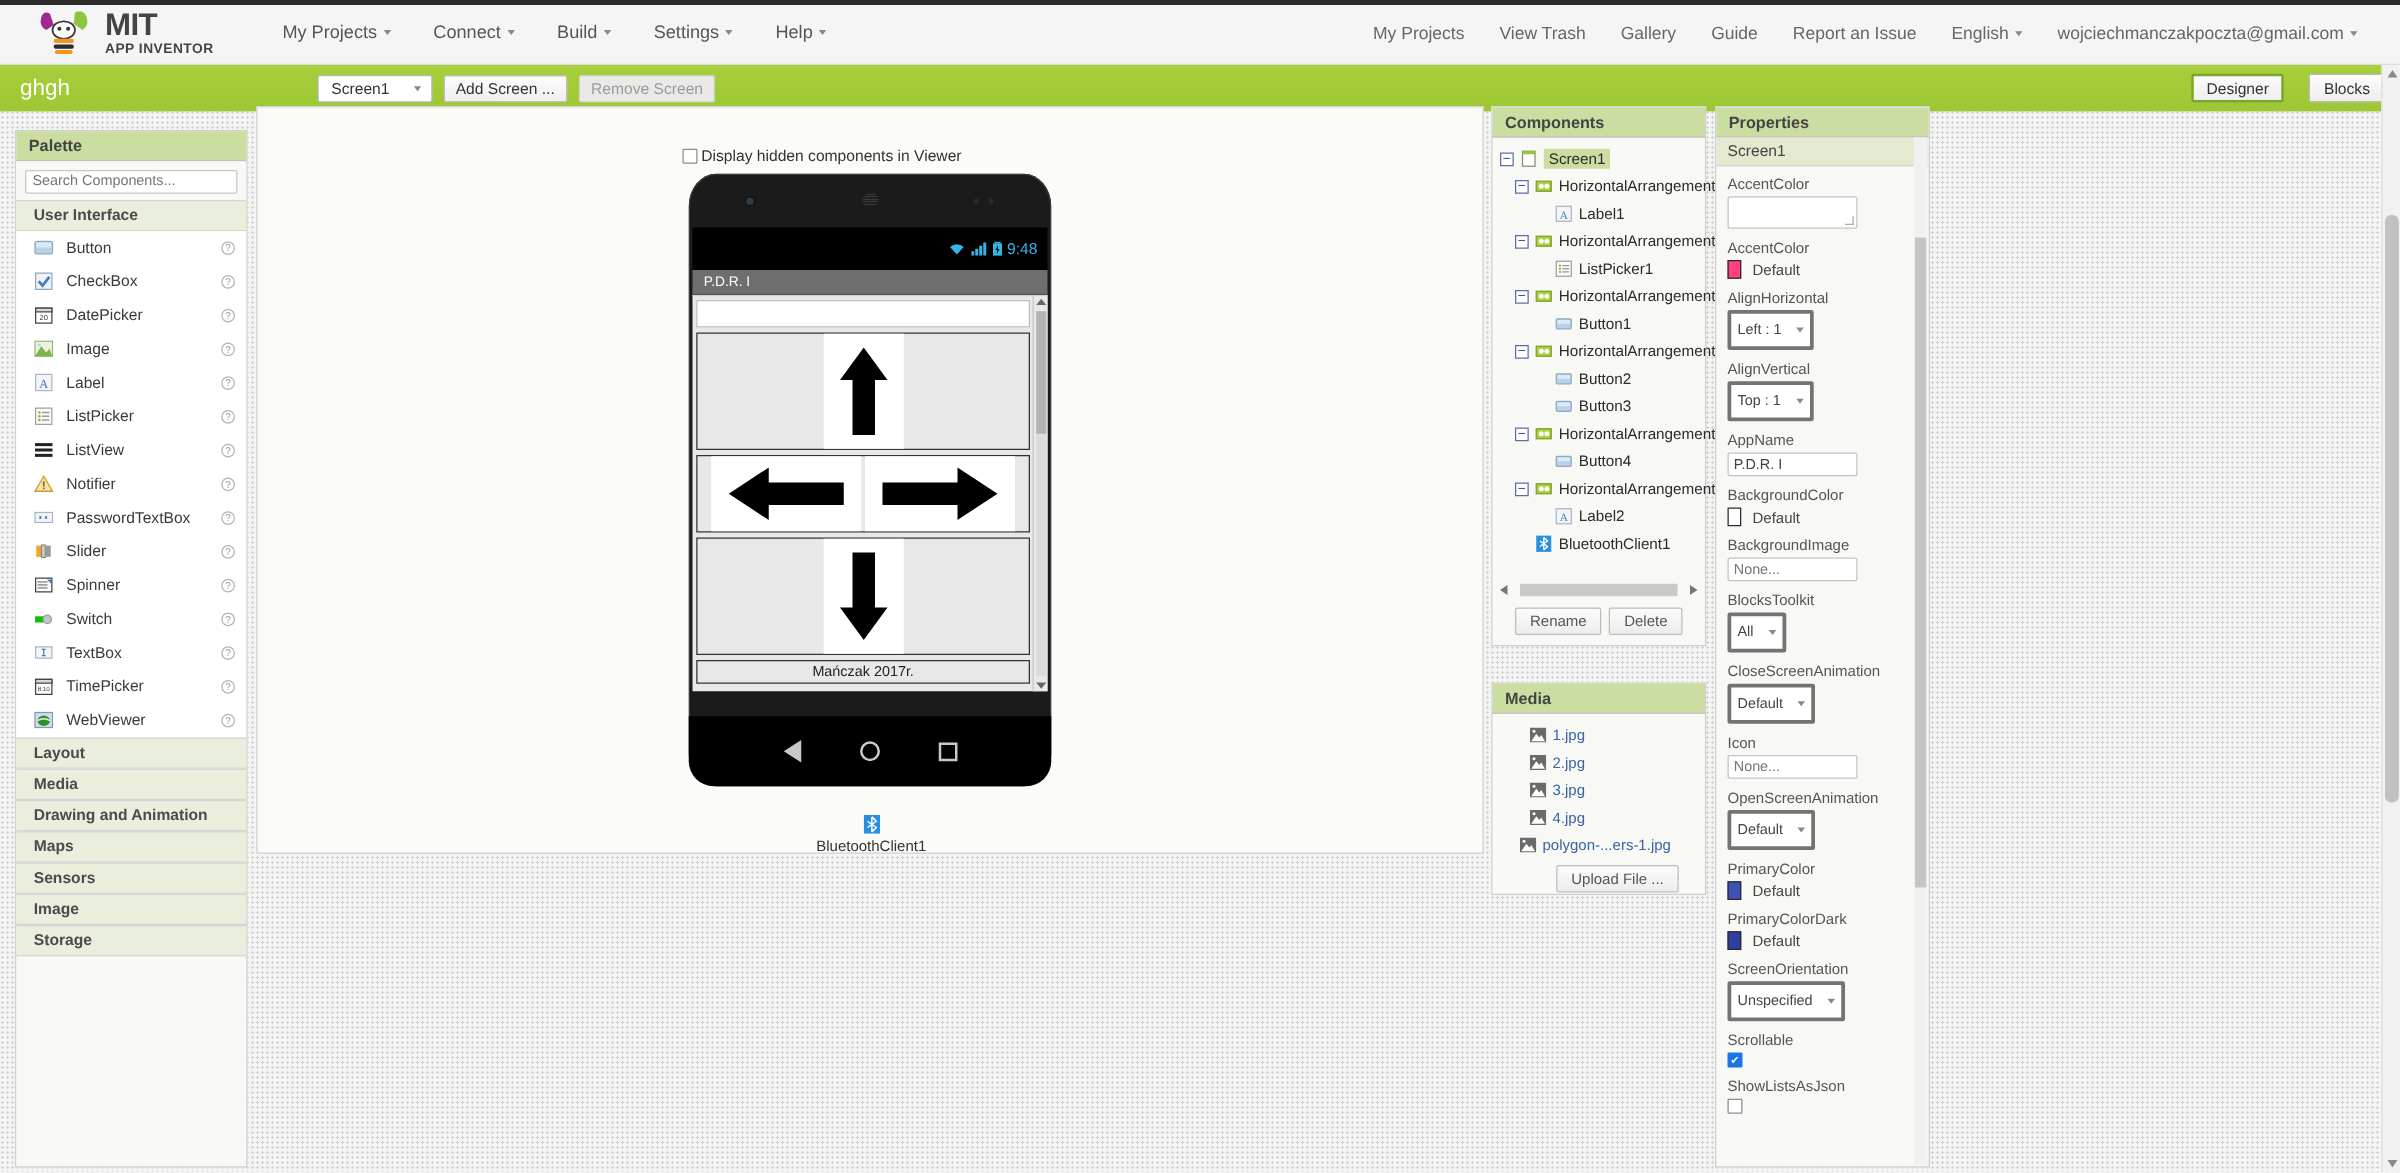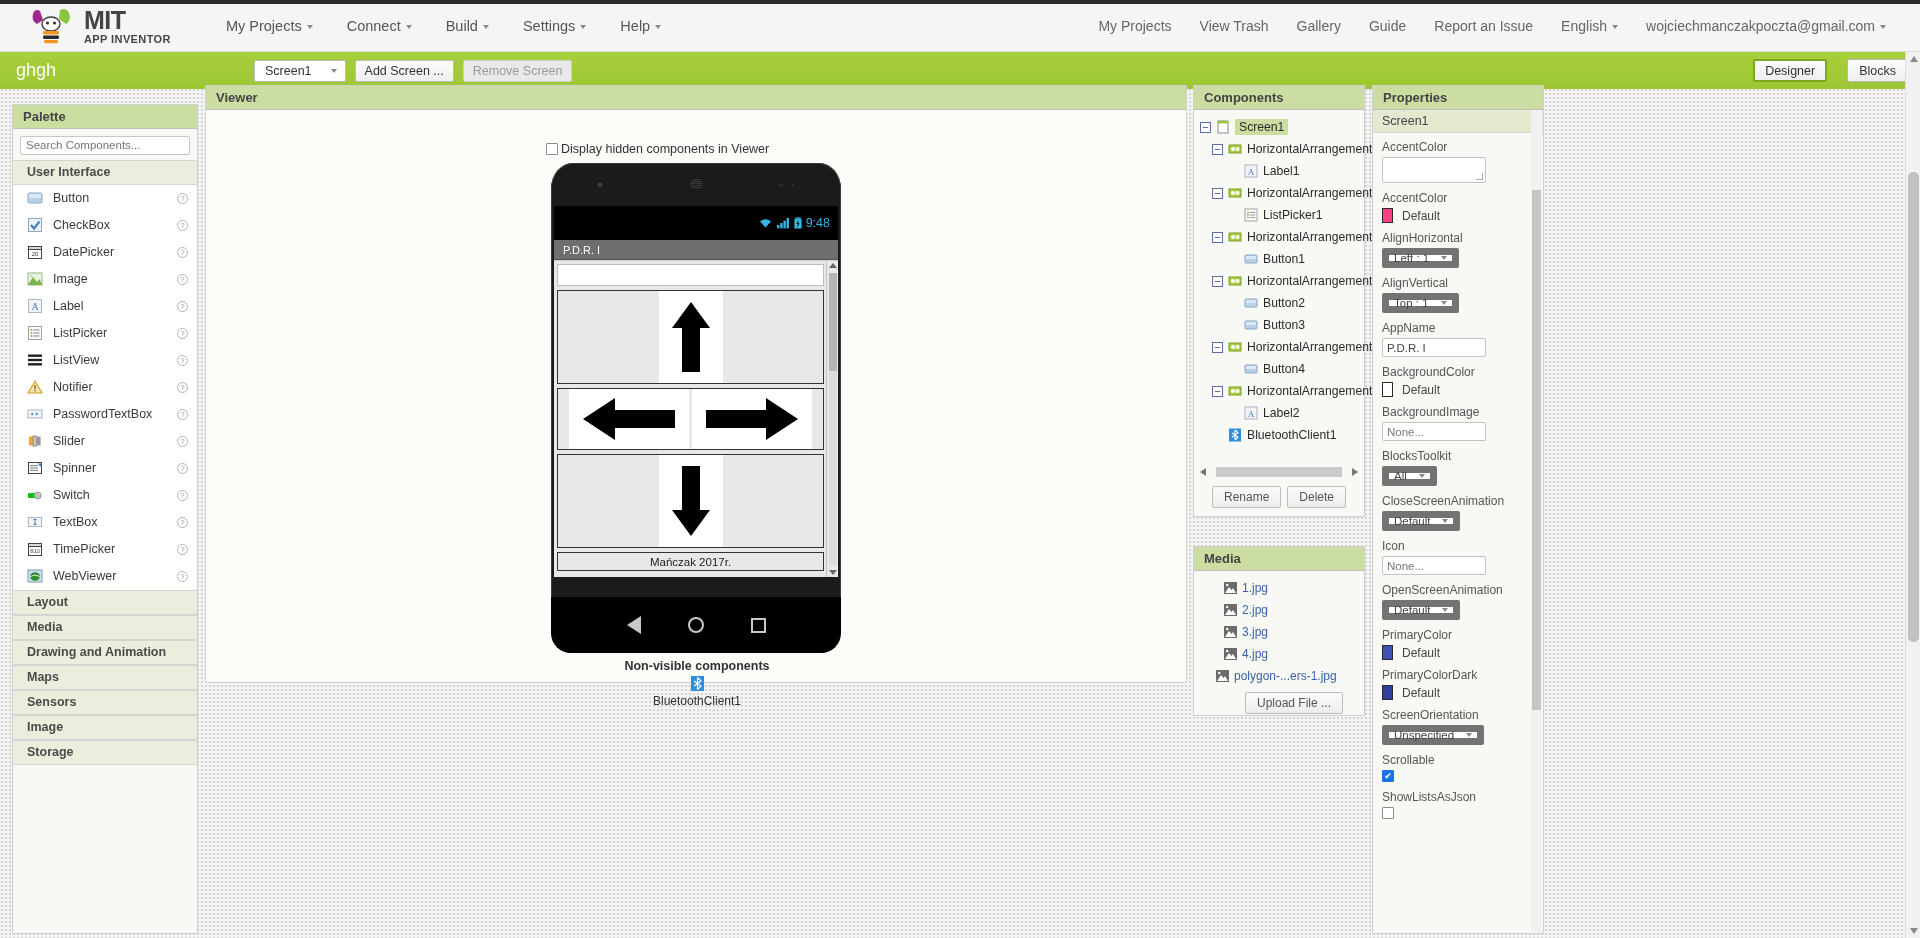--- a/index.html
+++ b/index.html
@@ -272,22 +272,22 @@
   }
   .p-area::after{
     content:""; position:absolute; right:2px; bottom:2px; width:6px; height:6px;
     border-right:1px solid #aaa; border-bottom:1px solid #aaa;
     transform:skew(0deg);
   }
   .p-color { display:flex; align-items:center; gap:9px; font-size:12px; color:#444;}
   .sw { width:11px; height:15px; border:1px solid #2a2a2a;}
   .p-sel {
     display:inline-flex; align-items:center; gap:7px;
-    border:7px solid #737373; background:#fff; border-radius:2px;
-    font-size:11.5px; color:#444; padding:2px 5px; height:20px;
+    border:3px solid #737373; background:#fff; border-radius:2px;
+    font-size:11.5px; color:#444; padding:2px 5px; height:32px;
   }
   .p-cb {
     width:12px;height:12px;border:1px solid #1a73e8;background:#1a73e8;
     border-radius:1px; display:flex;align-items:center;justify-content:center;
     color:#fff; font-size:9px;
   }
   .p-cb.off{ background:#fff;border:1px solid #8d8d8d;}
 
   
   .outer-sb {
@@ -522,21 +522,20 @@
     <div class="cat-head">Layout</div>
     <div class="cat-head">Media</div>
     <div class="cat-head">Drawing and Animation</div>
     <div class="cat-head">Maps</div>
     <div class="cat-head">Sensors</div>
     <div class="cat-head">Image</div>
     <div class="cat-head">Storage</div>
   </div>
 
   <div class="panel" id="viewer">
-    <div class="panel-head">Viewer</div>
     <div class="viewer-body">
 
       <div class="hidden-chk">
         <span class="cb"></span>
         <span>Display hidden components in Viewer</span>
       </div>
 
       <div class="phone">
         <div class="phone-top">
           <span class="cam"></span>
@@ -607,21 +606,20 @@
           <div class="lbl-row">Mańczak 2017r.</div>
         </div>
 
         <div class="navbar">
           <span class="nv-back"></span>
           <span class="nv-home"></span>
           <span class="nv-rec"></span>
         </div>
       </div>
 
-      <div class="nonvis-title">Non-visible components</div>
       <div class="nonvis-item">
         <svg class="bt-ic" width="13" height="15" viewBox="0 0 13 15">
           <rect x="0" y="0" width="13" height="15" fill="#2b8fe0"></rect>
           <path d="M6.5 1.5 V13.5 M6.5 1.5 L10 5 L3 10 M6.5 13.5 L10 10 L3 5" stroke="#fff" stroke-width="1.2" fill="none"></path>
         </svg>
         <span>BluetoothClient1</span>
       </div>
     </div>
   </div>
 

